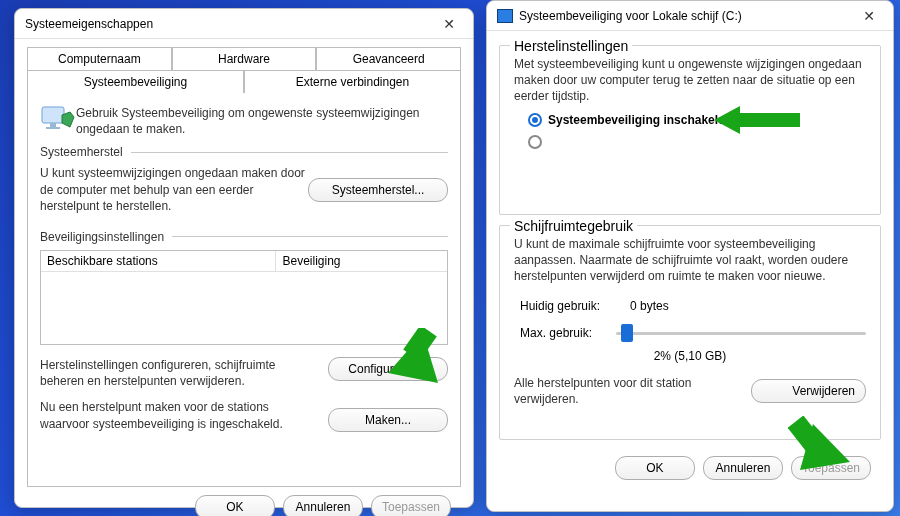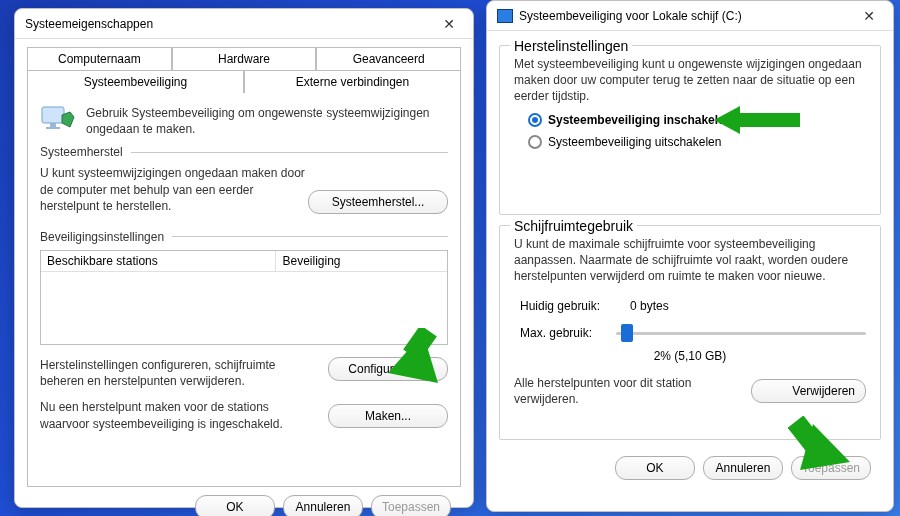--- a/index.html
+++ b/index.html
@@ -50,21 +50,21 @@
     cursor: pointer;
   }
   .tabrow.top .tab { flex: 1; }
   .tabrow.bottom .tab { flex: 1; }
   .tab.active { background: #fff; z-index: 3; }
   .tabpanel {
     border: 1px solid #bdbdbd;
     margin-top: -1px;
     padding: 10px 12px 6px;
   }
-  .intro { display:flex; gap:10px; margin-bottom:6px;}
+  .intro { display:flex; margin-bottom:6px;}
   .monitor-icon {
     width: 36px; height: 34px;
     display:inline-block;
   }
   .section-label {
     color:#333; font-size:12px;
     display:flex; align-items:center; gap:8px;
     margin: 8px 0 6px;
   }
   .section-label .hr { flex:1; height:1px; background:#c8c8c8; }
@@ -174,41 +174,41 @@
               <path d="M22 12 L30 9 L34 14 L30 24 L22 20 Z" fill="#3aa757" stroke="#237a3a"></path>
             </svg>
           </span>
           <div class="desc" style="padding-top:2px;">Gebruik Systeembeveiliging om ongewenste systeemwijzigingen ongedaan te maken.</div>
         </div>
 
         <div class="section-label">
             <span>Systeemherstel</span>
             <span class="hr"></span>
           </div>
-        <div class="row" style="align-items:flex-end; gap:0;">
+        <div class="row" style="align-items:center; gap:0;">
           <div class="desc" style="flex:1;">U kunt systeemwijzigingen ongedaan maken door de computer met behulp van een eerder herstelpunt te herstellen.</div>
           <div class="btn" style="min-width:140px;">Systeemherstel...</div>
         </div>
 
         <div class="section-label" style="margin-top:16px;">
             <span>Beveiligingsinstellingen</span>
             <span class="hr"></span>
           </div>
         <div class="drives">
           <div class="drives-head">
             <div class="col-station">Beschikbare stations</div>
             <div class="col-prot">Beveiliging</div>
           </div>
         </div>
 
         <div class="row" style="margin-top:12px; align-items:flex-start; gap:16px;">
           <div class="desc" style="flex:1;">Herstelinstellingen configureren, schijfruimte beheren en herstelpunten verwijderen.</div>
           <div class="btn" style="min-width:120px;">Configureren...</div>
         </div>
-        <div class="row" style="margin-top:10px; align-items:center; gap:16px;">
+        <div class="row" style="margin-top:10px; align-items:flex-end; gap:16px;">
           <div class="desc" style="flex:1;">Nu een herstelpunt maken voor de stations waarvoor systeembeveiliging is ingeschakeld.</div>
           <div class="btn" style="min-width:120px;">Maken...</div>
         </div>
       </div>
     </div>
     <div class="footerbtns">
       <div class="btn" style="min-width:80px;">OK</div>
       <div class="btn" style="min-width:80px;">Annuleren</div>
       <div class="btn disabled" style="min-width:80px;">Toepassen</div>
     </div>
@@ -225,21 +225,20 @@
 
     <div class="groupbox" style="height:170px;">
       <span class="legend">Herstelinstellingen</span>
       <div class="desc" style="margin-bottom:8px;">Met systeembeveiliging kunt u ongewenste wijzigingen ongedaan maken door uw computer terug te zetten naar de situatie op een eerder tijdstip.</div>
       <div class="radio-row">
         <span class="radio on"></span>
         <span style="font-weight:600;">Systeembeveiliging inschakelen</span>
       </div>
       <div class="radio-row">
         <span class="radio off"></span>
-        <span>Systeembeveiliging uitschakelen</span>
       </div>
     </div>
 
     <div class="groupbox" style="height:215px;">
       <span class="legend">Schijfruimtegebruik</span>
       <div class="desc">U kunt de maximale schijfruimte voor systeembeveiliging aanpassen. Naarmate de schijfruimte vol raakt, worden oudere herstelpunten verwijderd om ruimte te maken voor nieuwe.</div>
       <div class="kv" style="margin-top:14px;">
         <span>Huidig gebruik:</span>
         <span>0 bytes</span>
       </div>

